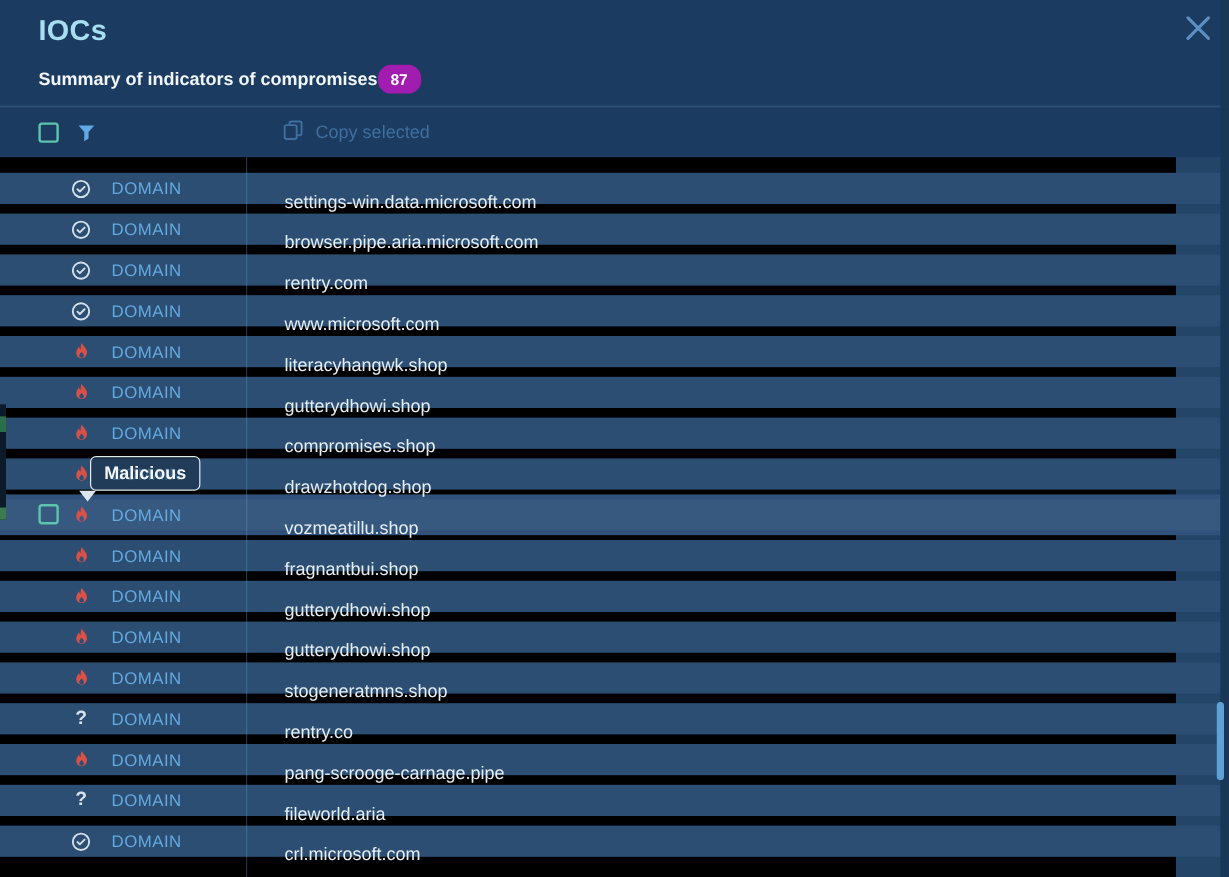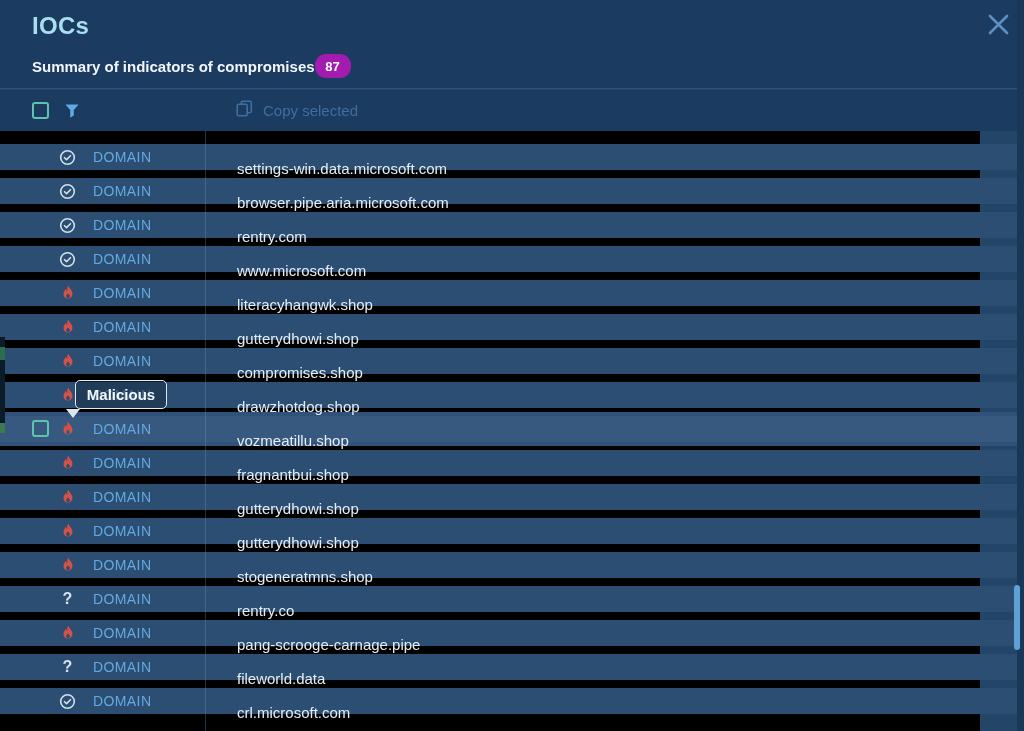--- a/index.html
+++ b/index.html
@@ -364,21 +364,21 @@
   </div>
 
   <div class="row status-unknown">
     <div class="row-stripe"></div>
 
     <div class="status-cell">
 
       <span class="icon-unknown">?</span>
     </div>
     <div class="type-cell">DOMAIN</div>
-    <div class="value-cell">fileworld.data</div>
+    <div class="value-cell">fileworld.aria</div>
   </div>
 
   <div class="row status-safe">
     <div class="row-stripe"></div>
 
     <div class="status-cell">
       <span class="icon-safe">
         <svg width="17" height="17" viewBox="0 0 16 16">
           <circle cx="8" cy="8" r="6.4" fill="none" stroke="#d3e0ec" stroke-width="1.5"></circle>
           <path d="M5.2 8.2 L7.1 10 L10.8 6.3" fill="none" stroke="#d3e0ec" stroke-width="1.5" stroke-linecap="round" stroke-linejoin="round"></path>

